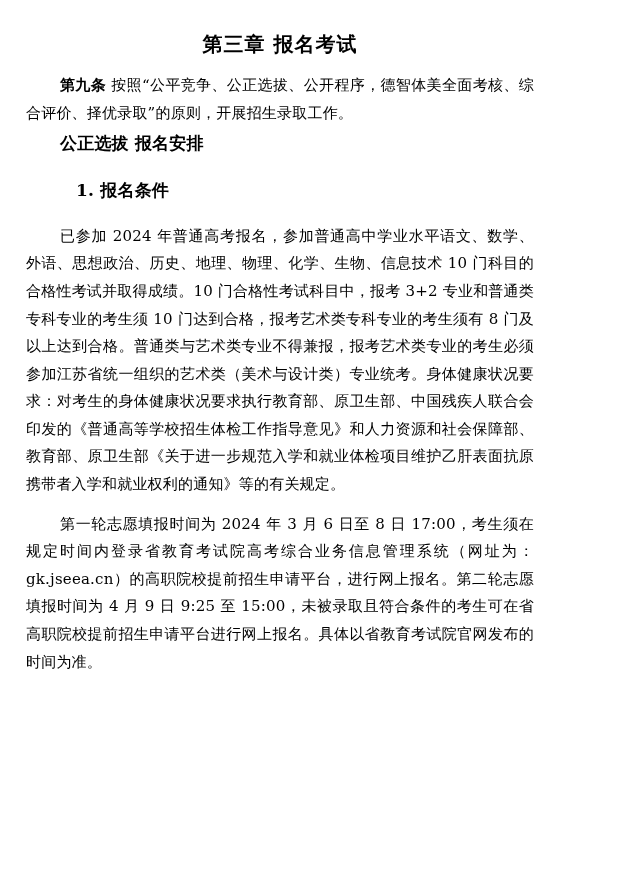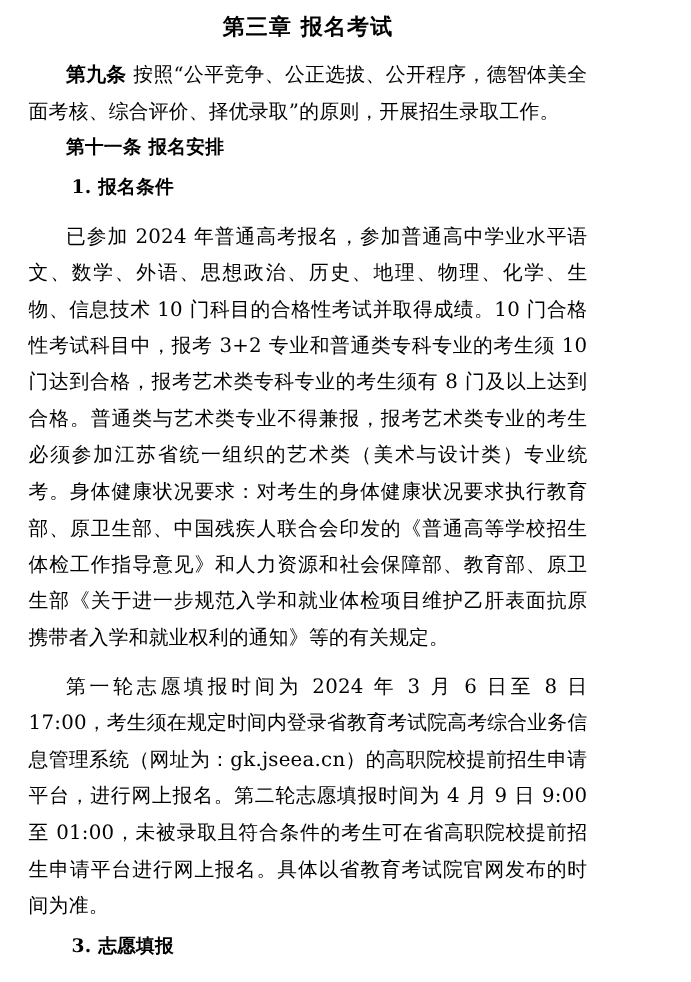--- a/index.html
+++ b/index.html
@@ -11,33 +11,33 @@
     height: 893px;
     background: #ffffff;
     font-family: "DejaVu Serif", "Liberation Serif", serif;
     color: #000000;
     overflow: hidden;
   }
   .page {
     width: 560px;
     height: 893px;
     box-sizing: border-box;
-    padding: 6px 26px 0 26px;
+    padding: 26px 26px 0 26px;
     position: relative;
   }
   .chapter-title {
     text-align: center;
     font-size: 20px;
     font-weight: bold;
     letter-spacing: 1px;
     margin: 4px 0 14px 0;
     line-height: 1.4;
   }
   p.body {
-    font-size: 18px;
+    font-size: 15px;
     line-height: 1.84;
     margin: 12px 0 1px 0;
     text-align: justify;
     text-justify: inter-ideograph;
     text-indent: 34px;
     letter-spacing: 0.2px;
   }
   .lead {
     font-weight: bold;
   }
@@ -45,40 +45,39 @@
     font-size: 17px;
     line-height: 1.84;
     margin: 0;
     text-indent: 34px;
     font-weight: bold;
     letter-spacing: 0.2px;
   }
   .subheading {
     font-size: 17px;
     line-height: 1.84;
-    margin: 5px;
+    margin: 16px;
     text-indent: 34px;
     font-weight: bold;
     letter-spacing: 0.2px;
   }
 </style>
 </head>
 <body>
 
 <div class="page">
 
   <div class="chapter-title">第三章  报名考试</div>
 
   <p class="body"><span class="lead">第九条</span> <span>按照“公平竞争、公正选拔、公开程序，德智体美全面考核、综合评价、择优录取”的原则，开展招生录取工作。</span></p>
 
 
-  <p class="heading">第十一条  报名安排</p>
+  <p class="heading">公正选拔  报名安排</p>
 
   <p class="subheading">1. 报名条件</p>
 
   <p class="body">已参加 2024 年普通高考报名，参加普通高中学业水平语文、数学、外语、思想政治、历史、地理、物理、化学、生物、信息技术 10 门科目的合格性考试并取得成绩。10 门合格性考试科目中，报考 3+2 专业和普通类专科专业的考生须 10 门达到合格，报考艺术类专科专业的考生须有 8 门及以上达到合格。普通类与艺术类专业不得兼报，报考艺术类专业的考生必须参加江苏省统一组织的艺术类（美术与设计类）专业统考。身体健康状况要求：对考生的身体健康状况要求执行教育部、原卫生部、中国残疾人联合会印发的《普通高等学校招生体检工作指导意见》和人力资源和社会保障部、教育部、原卫生部《关于进一步规范入学和就业体检项目维护乙肝表面抗原携带者入学和就业权利的通知》等的有关规定。</p>
 
 
-  <p class="body">第一轮志愿填报时间为 2024 年 3 月 6 日至 8 日 17:00，考生须在规定时间内登录省教育考试院高考综合业务信息管理系统（网址为：gk.jseea.cn）的高职院校提前招生申请平台，进行网上报名。第二轮志愿填报时间为 4 月 9 日 9:00 至 01:00，未被录取且符合条件的考生可在省高职院校提前招生申请平台进行网上报名。具体以省教育考试院官网发布的时间为准。</p>
+  <p class="body">第一轮志愿填报时间为 2024 年 3 月 6 日至 8 日 17:00，考生须在规定时间内登录省教育考试院高考综合业务信息管理系统（网址为：gk.jseea.cn）的高职院校提前招生申请平台，进行网上报名。第二轮志愿填报时间为 4 月 9 日 9:25 至 15:00，未被录取且符合条件的考生可在省高职院校提前招生申请平台进行网上报名。具体以省教育考试院官网发布的时间为准。</p>
 
-  <p class="subheading">3. 志愿填报</p>
 
 </div>
 
 </body></html>

